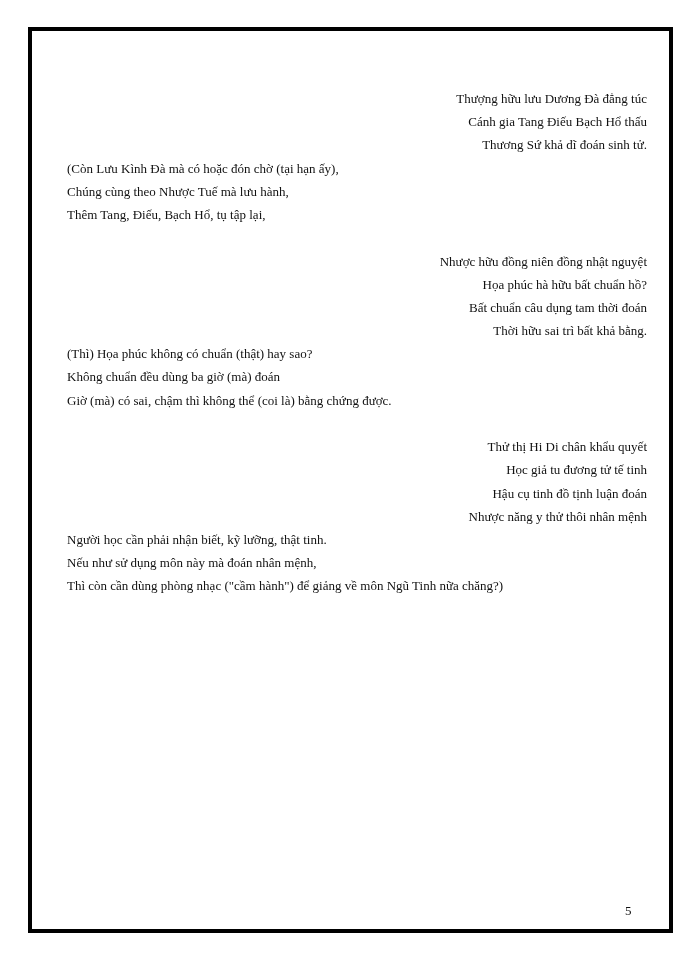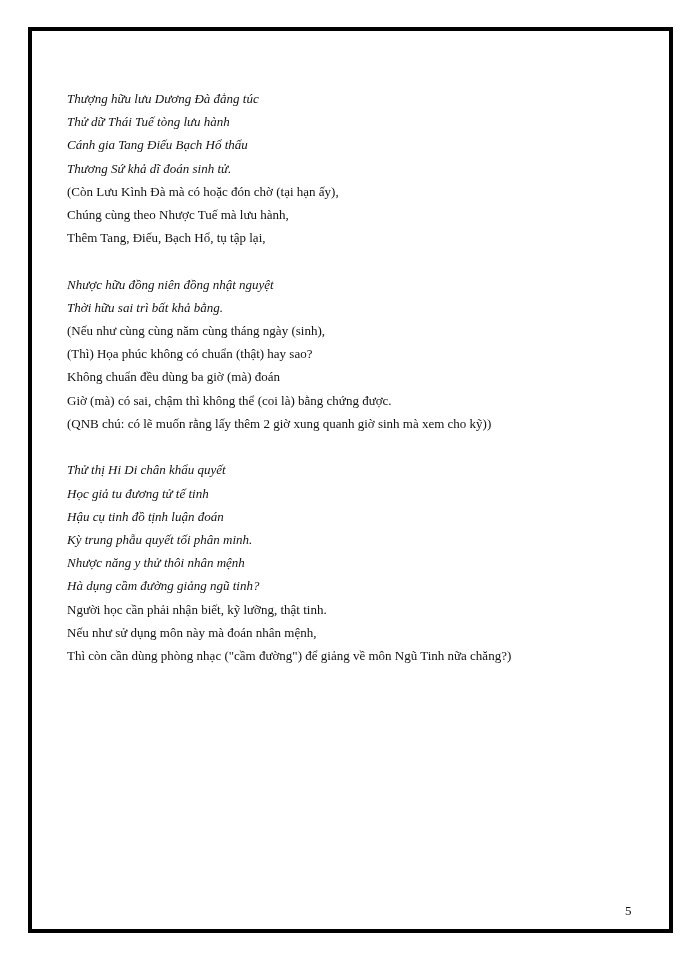--- a/index.html
+++ b/index.html
@@ -30,66 +30,63 @@
       top: 87px;
       width: 580px;
       font-size: 13px;
       line-height: 23.2px;
     }
     .line {
       white-space: nowrap;
       height: 23.2px;
     }
     .line.verse {
-      font-style: italic;
+      text-align: right;
     }
     .stanza {
       margin-bottom: 23.4px;
     }
     .page-number {
       position: absolute;
       left: 625px;
       top: 903px;
       font-size: 13px;
     }
   </style>
 </head>
 <body>
 
 <div class="page-frame"></div>
 
 <div class="content">
 
   <div class="stanza">
     <div class="line verse">Thượng hữu lưu Dương Đà đẳng túc</div>
-    <div class="line verse">Thử dữ Thái Tuế tòng lưu hành</div>
     <div class="line verse">Cánh gia Tang Điếu Bạch Hổ thấu</div>
     <div class="line verse">Thương Sứ khả dĩ đoán sinh tử.</div>
     <div class="line">(Còn Lưu Kình Đà mà có hoặc đón chờ (tại hạn ấy),</div>
     <div class="line">Chúng cùng theo Nhược Tuế mà lưu hành,</div>
     <div class="line">Thêm Tang, Điếu, Bạch Hổ, tụ tập lại,</div>
   </div>
 
   <div class="stanza">
     <div class="line verse">Nhược hữu đồng niên đồng nhật nguyệt</div>
+    <div class="line verse">Họa phúc hà hữu bất chuẩn hồ?</div>
+    <div class="line verse">Bất chuẩn câu dụng tam thời đoán</div>
     <div class="line verse">Thời hữu sai trì bất khả bằng.</div>
-    <div class="line">(Nếu như cùng cùng năm cùng tháng ngày (sinh),</div>
     <div class="line">(Thì) Họa phúc không có chuẩn (thật) hay sao?</div>
     <div class="line">Không chuẩn đều dùng ba giờ (mà) đoán</div>
     <div class="line">Giờ (mà) có sai, chậm thì không thể (coi là) bằng chứng được.</div>
-    <div class="line">(QNB chú: có lẽ muốn rằng lấy thêm 2 giờ xung quanh giờ sinh mà xem cho kỹ))</div>
   </div>
 
   <div class="stanza">
     <div class="line verse">Thử thị Hi Di chân khẩu quyết</div>
     <div class="line verse">Học giả tu đương tử tế tinh</div>
     <div class="line verse">Hậu cụ tinh đồ tịnh luận đoán</div>
-    <div class="line verse">Kỳ trung phẫu quyết tối phân minh.</div>
     <div class="line verse">Nhược năng y thử thôi nhân mệnh</div>
-    <div class="line verse">Hà dụng cầm đường giảng ngũ tinh?</div>
     <div class="line">Người học cần phải nhận biết, kỹ lưỡng, thật tinh.</div>
     <div class="line">Nếu như sử dụng môn này mà đoán nhân mệnh,</div>
-    <div class="line">Thì còn cần dùng phòng nhạc ("cầm đường") để giảng về môn Ngũ Tinh nữa chăng?)</div>
+    <div class="line">Thì còn cần dùng phòng nhạc ("cầm hành") để giảng về môn Ngũ Tinh nữa chăng?)</div>
   </div>
 
 </div>
 
 <div class="page-number">5</div>
 
 </body></html>

